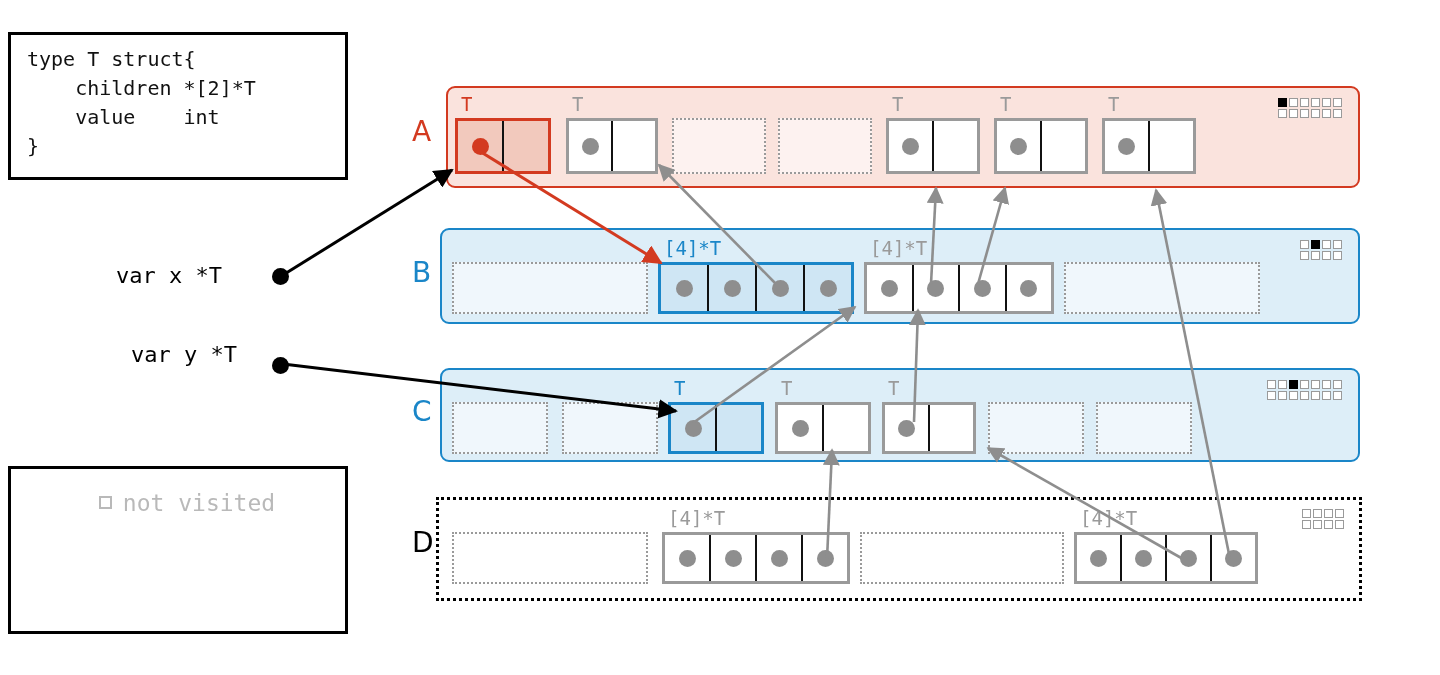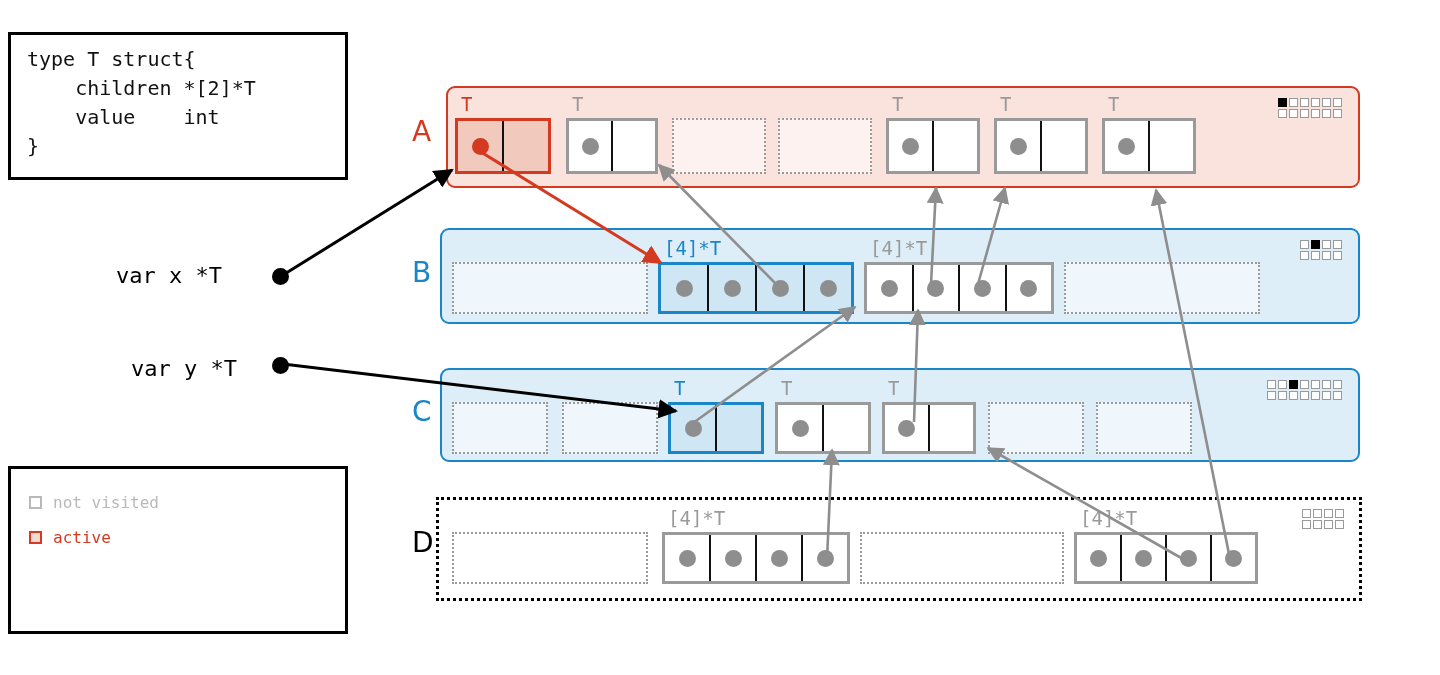--- a/index.html
+++ b/index.html
@@ -9,22 +9,22 @@
   
   #code-box{position:absolute;left:8px;top:32px;width:340px;height:148px;
       border:3px solid #000;background:#fff;box-sizing:border-box;}
   #code-box pre{margin:0;padding:10px 0 0 16px;font-size:20px;line-height:29px;
       color:#111;font-family:"DejaVu Sans Mono","Liberation Mono",monospace;white-space:pre;}
 
   
   #legend-box{position:absolute;left:8px;top:466px;width:340px;height:168px;
       border:3px solid #000;background:#fff;box-sizing:border-box;
       padding:16px 0 0 18px;}
-  .legend-row{display:flex;align-items:center;height:35px;font-size:16px;
-      font-family:"DejaVu Sans Mono","Liberation Mono",monospace;}
+  .legend-row{display:flex;align-items:center;height:35px;font-size:23px;
+      font-family:"DejaVu Sans Mono","Liberation Mono",monospace;justify-content:center;}
   .legend-sw{width:13px;height:13px;border:2px solid;box-sizing:border-box;margin-right:11px;}
 
   
   .row-band{position:absolute;box-sizing:border-box;}
   .row-label{position:absolute;font-size:28px;
       font-family:"DejaVu Sans","Liberation Sans",sans-serif;}
 
   
   .slot{position:absolute;box-sizing:border-box;}
   .slot.empty{border:2px dotted #9a9a9a;background:rgba(255,255,255,0.55);}
@@ -63,29 +63,25 @@
     children *[2]*T
     value    int
 }</pre>
 </div>
 
 <div id="legend-box">
   <div class="legend-row">
     <span class="legend-sw" id="lsw0" style="border-color: rgb(185, 185, 185); background: rgb(255, 255, 255);"></span>
     <span id="ltx0" style="color: rgb(185, 185, 185);">not visited</span>
   </div>
-  <div class="legend-row">
-    <span class="legend-sw" id="lsw2" style="border-color: rgb(211, 58, 32); background: rgb(246, 217, 210);"></span>
-    <span id="ltx2" style="color: rgb(211, 58, 32);">active</span>
-  </div>
 </div>
 
 <div class="varlabel" style="left:116px;top:263px;">var x *T</div>
 <div class="vardot" style="left:272px;top:268px;"></div>
-<div class="varlabel" style="left:131px;top:356px;">var y *T</div>
+<div class="varlabel" style="left:131px;top:342px;">var y *T</div>
 <div class="vardot" style="left:272px;top:357px;"></div>
 
 <div id="rows-host">
     <div class="row-band" style="left: 446px; top: 86px; width: 914px; height: 102px; border: 2px solid rgb(211, 58, 32); background: rgb(250, 227, 221); border-radius: 9px;"></div>
     <div class="row-label" style="left: 412px; top: 115px; color: rgb(211, 58, 32);">A</div>
     <div class="minigrid" style="left: 1278px; top: 98px;">
       <div class="mg-row">
         <div class="mg-cell on"></div>
         <div class="mg-cell"></div>
         <div class="mg-cell"></div>

